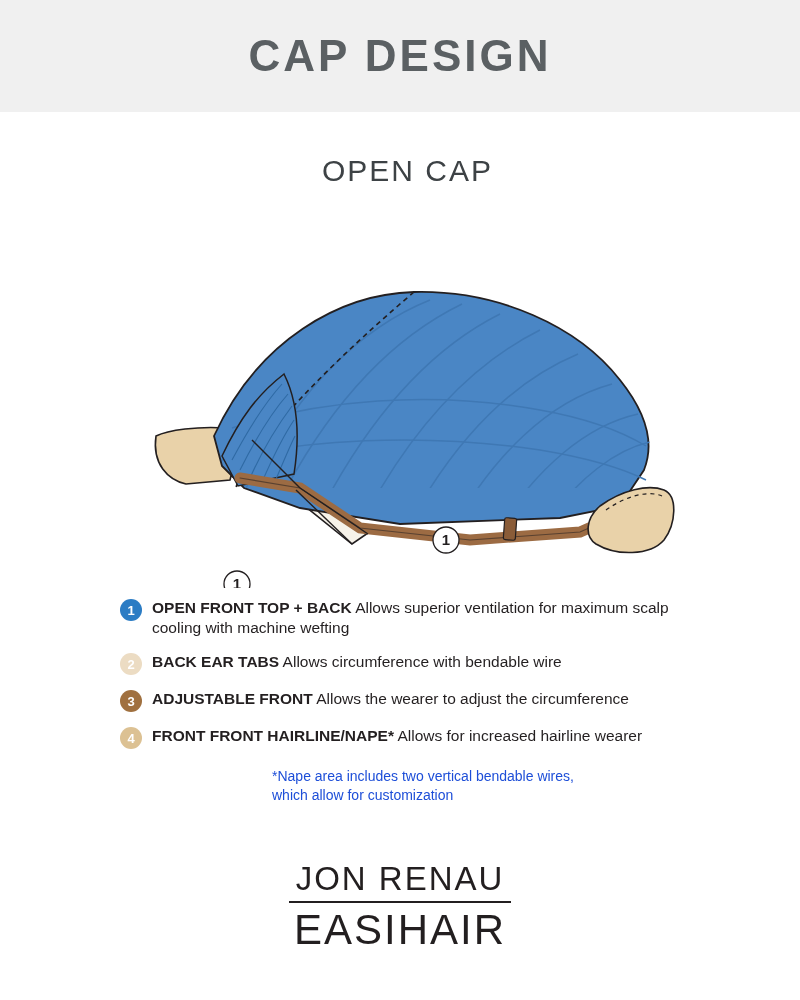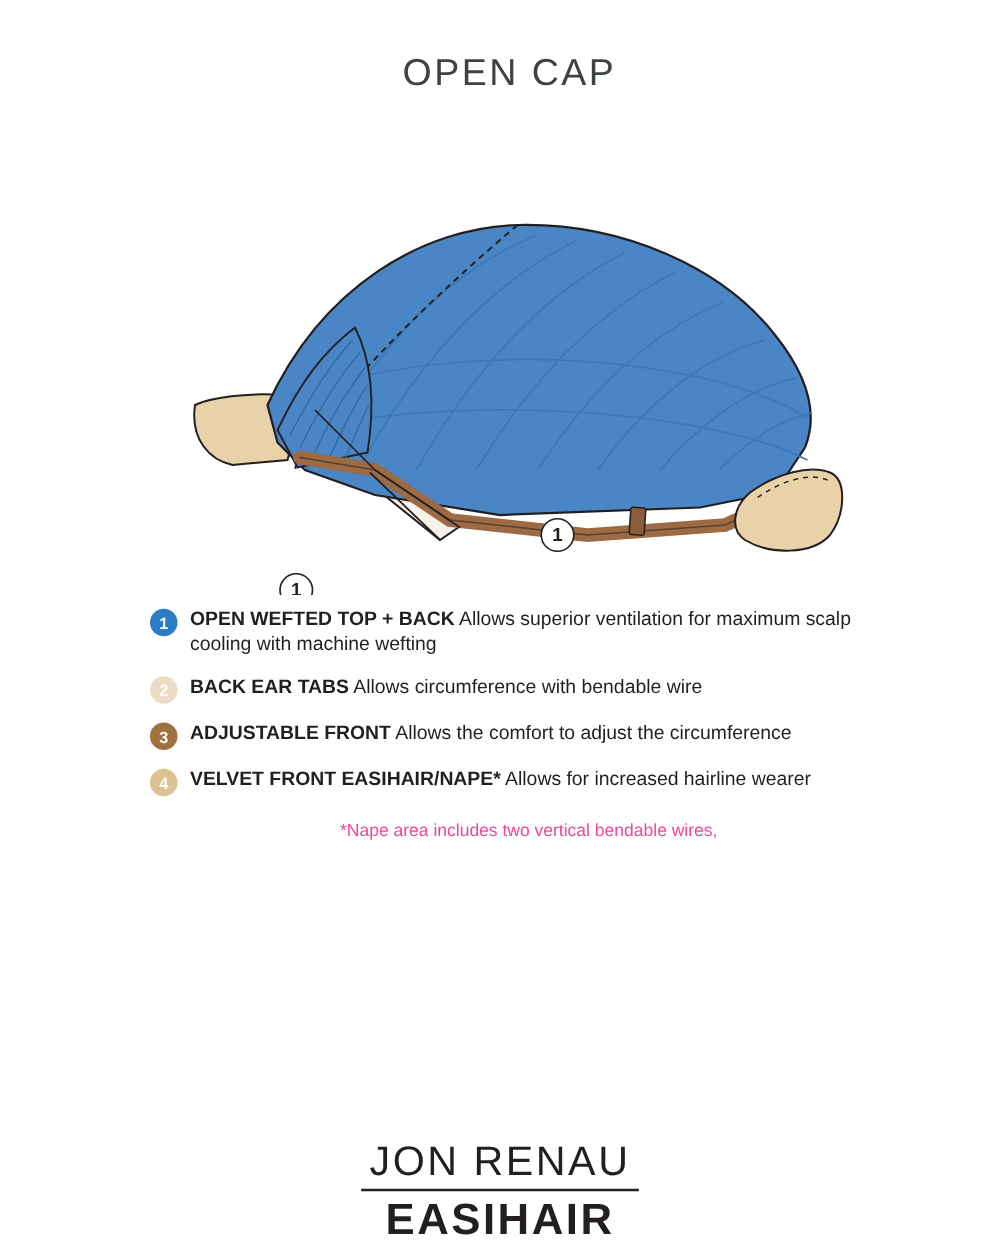--- a/index.html
+++ b/index.html
@@ -80,21 +80,21 @@
     line-height: 20px;
     color: #231f20;
   }
   .legend-text b {
     font-weight: bold;
   }
   .footnote {
     margin: 18px 0 0 152px;
     font-size: 14px;
     line-height: 19px;
-    color: #ec4899;
+    color: #1d4ed8;
   }
   
   .brand {
     position: absolute;
     left: 0;
     right: 0;
     bottom: 46px;
     text-align: center;
   }
   .brand-top {
@@ -102,37 +102,39 @@
     letter-spacing: 2px;
     color: #231f20;
   }
   .brand-rule {
     width: 222px;
     height: 2px;
     background: #231f20;
     margin: 3px auto 3px auto;
   }
   .brand-bottom {
-    font-size: 35px;
+    font-size: 42px;
     letter-spacing: 2px;
     color: #231f20;
-    font-weight: bold;
   }
   
   .marker-text {
     font-family: "Liberation Sans", sans-serif;
     font-size: 15px;
     font-weight: bold;
   }
 </style>
 </head>
 <body>
 
 <div class="page">
 
+  <div class="header">
+    <div class="header-title">CAP DESIGN</div>
+  </div>
 
   <div class="subtitle">OPEN CAP</div>
 
   <div class="illustration">
     <svg width="800" height="400" viewBox="0 0 800 400" xmlns="http://www.w3.org/2000/svg">
       <defs>
         <clipPath id="capClip">
           <path d="M160,250 C185,250 200,240 215,228 C260,150 340,112 410,110
                    C500,108 580,140 620,190 C650,228 652,252 648,268
                    L640,300 L176,300 Z"></path>
@@ -214,51 +216,52 @@
         </g>
       </g>
     </svg>
   </div>
 
   <div class="legend">
 
     <div class="legend-row">
       <div class="badge" style="background:#2b7cc4">1</div>
       <div class="legend-text">
-        <b>OPEN WEFTED TOP + BACK</b>
+        <b>OPEN FRONT TOP + BACK</b>
         <span>Allows superior ventilation for maximum scalp cooling with machine wefting</span>
       </div>
     </div>
 
     <div class="legend-row">
       <div class="badge" style="background:#ecdcc3">2</div>
       <div class="legend-text">
         <b>BACK EAR TABS</b>
         <span>Allows circumference with bendable wire</span>
       </div>
     </div>
 
     <div class="legend-row">
       <div class="badge" style="background:#a0703f">3</div>
       <div class="legend-text">
         <b>ADJUSTABLE FRONT</b>
-        <span>Allows the comfort to adjust the circumference</span>
+        <span>Allows the wearer to adjust the circumference</span>
       </div>
     </div>
 
     <div class="legend-row">
       <div class="badge" style="background:#dcc193">4</div>
       <div class="legend-text">
-        <b>VELVET FRONT EASIHAIR/NAPE*</b>
+        <b>FRONT FRONT HAIRLINE/NAPE*</b>
         <span>Allows for increased hairline wearer</span>
       </div>
     </div>
 
     <div class="footnote">
       <div>*Nape area includes two vertical bendable wires,</div>
+      <div> which allow for customization</div>
     </div>
   </div>
 
   <div class="brand">
     <div class="brand-top">JON RENAU</div>
     <div class="brand-rule"></div>
     <div class="brand-bottom">EASIHAIR</div>
   </div>
 
 </div>

